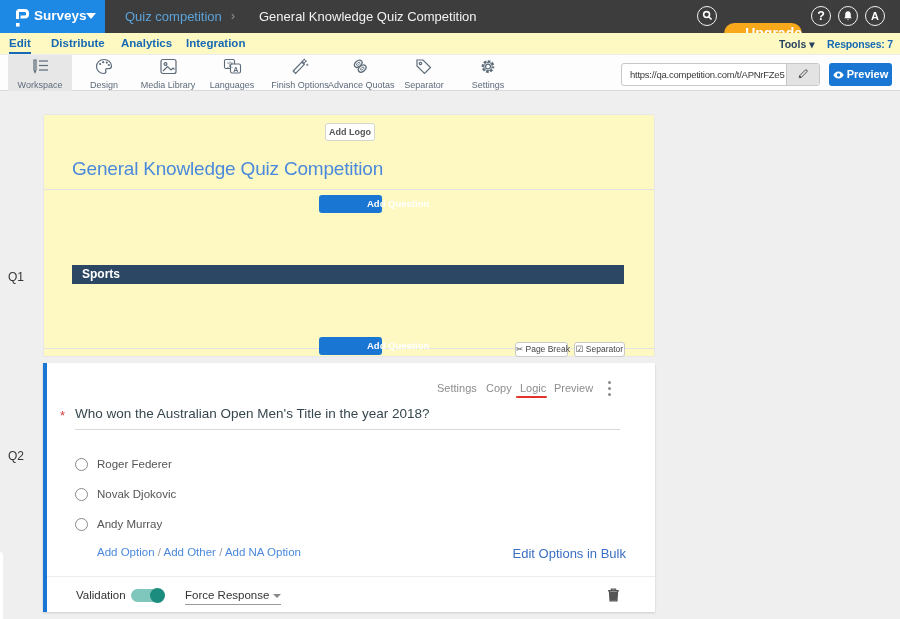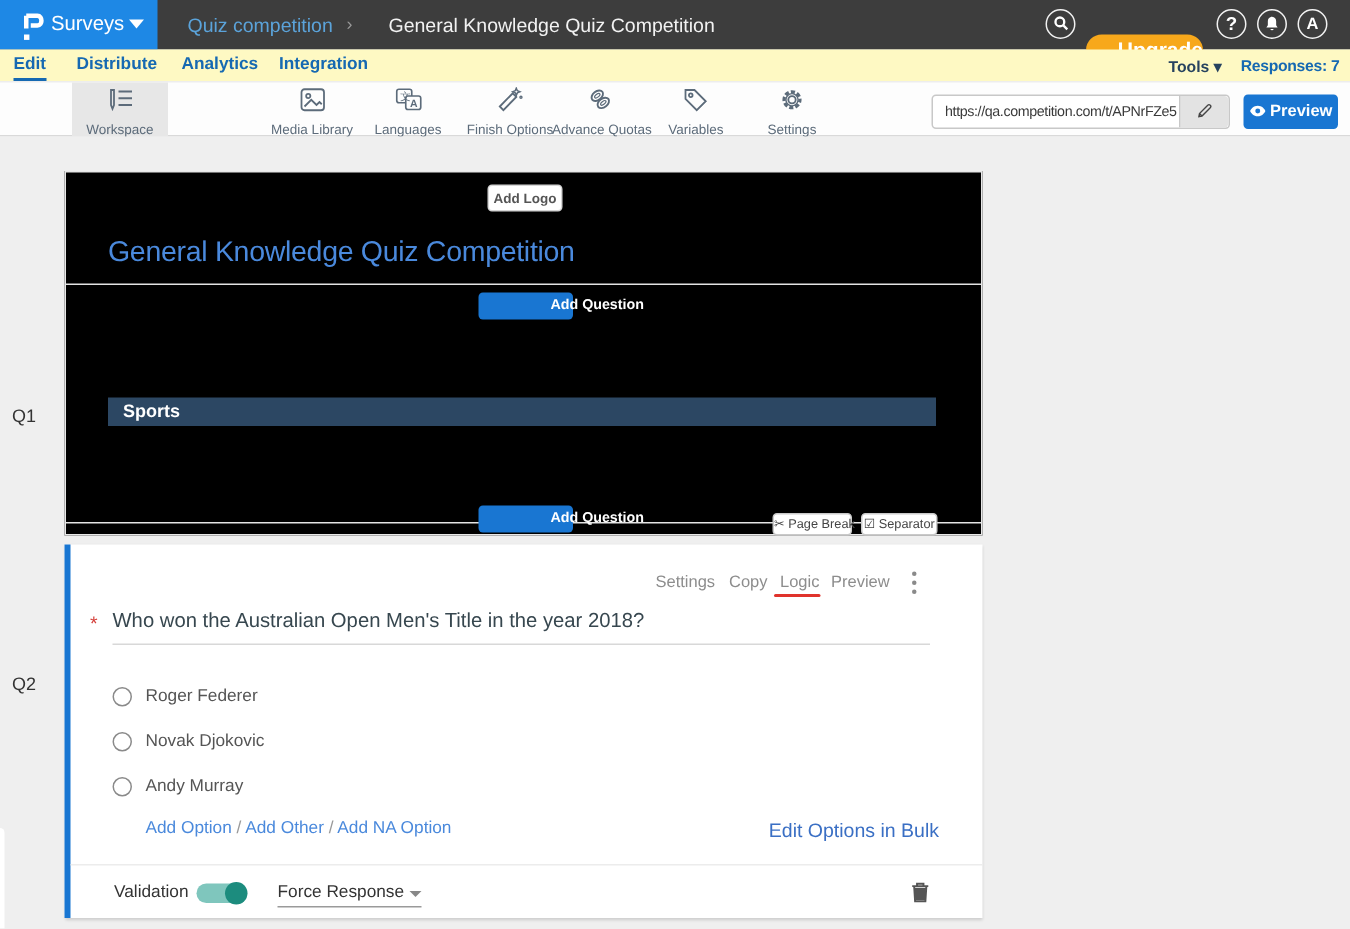--- a/index.html
+++ b/index.html
@@ -3,50 +3,50 @@
 <meta charset="utf-8">
 <style>
   * { margin:0; padding:0; box-sizing:border-box; }
   html,body { width:900px; height:619px; overflow:hidden; }
   body { font-family:"Liberation Sans", sans-serif; background:#efefef; position:relative; }
 
   
   #topbar { position:absolute; left:0; top:0; width:900px; height:33px; background:#3d3d3d; }
   #logoblk { position:absolute; left:0; top:0; width:105px; height:33px; background:#1e88e5; }
   #logoblk svg { position:absolute; left:13px; top:6px; }
-  #surveys { position:absolute; left:34px; top:8px; color:#fff; font-size:13.5px; font-weight:400; }
+  #surveys { position:absolute; left:34px; top:8px; color:#fff; font-size:13.5px; font-weight:700; }
   #survcaret { position:absolute; left:86px; top:13px; width:0; height:0; border-left:5px solid transparent; border-right:5px solid transparent; border-top:6px solid #fff; }
   #crumb1 { position:absolute; left:125px; top:9px; color:#5ba3da; font-size:13px; }
   #crumbsep { position:absolute; left:231px; top:9px; color:#9a9a9a; font-size:12px; }
   #crumb2 { position:absolute; left:259px; top:9px; color:#f2f2f2; font-size:13px; }
   .hcirc { position:absolute; top:6px; width:20px; height:20px; border:1.4px solid #f2f2f2; border-radius:50%; color:#fff; text-align:center; }
   #upgrade { position:absolute; left:724px; top:23px; width:78px; height:21px; background:#f7a81b; border-radius:12px; color:#fff; font-size:14px; font-weight:bold; text-align:right; line-height:21px; }
 
   
   #navrow { position:absolute; left:0; top:33px; width:900px; height:21px; background:#fef9c3; }
   .navlink { position:absolute; top:4px; color:#1669b2; font-size:11.5px; font-weight:600; white-space:nowrap; }
   #tools { position:absolute; left:779px; top:5px; color:#26425f; font-size:10.5px; font-weight:600; }
   #resp { position:absolute; right:7px; top:5px; color:#1669b2; font-size:10.5px; letter-spacing:-0.2px; font-weight:600; }
 
   
   #toolbar { position:absolute; left:0; top:54px; width:900px; height:37px; background:#fdfdfd; border-top:1px solid #ededed; border-bottom:1px solid #d9d9d9; }
-  .titem { position:absolute; top:0; width:64px; height:36px; text-align:center;margin-left:40px; }
+  .titem { position:absolute; top:0; width:64px; height:36px; text-align:center; }
   .titem svg { margin-top:3px; }
   .tlabel { font-size:9px; color:#5c6b7a; margin-top:1px; white-space:nowrap; }
   #t-workspace { background:#e7e7e7; }
   #urlbox { position:absolute; left:621px; top:8px; width:199px; height:23px; background:#fff; border:1px solid #c8c8c8; border-radius:3px; }
   #urltext { position:absolute; left:8px; top:5px; font-size:9.5px; letter-spacing:-0.25px; color:#3a3a3a; white-space:nowrap; width:157px; overflow:hidden; }
   #urlpencil { position:absolute; right:0; top:0; width:33px; height:21px; background:#e3e3e3; border-left:1px solid #c8c8c8; border-radius:0 3px 3px 0; text-align:center; }
   #previewbtn { position:absolute; left:829px; top:8px; width:63px; height:23px; background:#1976d2; border-radius:3px; color:#fff; font-size:11px; font-weight:bold; text-align:center; line-height:23px; }
 
   
   #content { position:absolute; left:0; top:91px; width:900px; height:528px; background:#efefef; }
   .qlabel { position:absolute; left:8px; font-size:12px; color:#333; }
 
-  #card1 { position:absolute; left:43px; top:23px; width:612px; height:243px; background:#000000; border:1px solid #e8e8e8; }
+  #card1 { position:absolute; left:43px; top:23px; width:612px; height:243px; background:#fef9c3; border:1px solid #e8e8e8; }
   #addlogo { position:absolute; left:281px; top:8px; width:50px; height:18px; background:#fff; border:1px solid #d5d5d5; border-radius:3px; font-size:9px; color:#555; font-weight:600; text-align:center; line-height:16px; }
   #title1 { position:absolute; left:28px; top:43px; font-size:19px; letter-spacing:-0.2px; color:#4a89dc; }
   #carddiv1 { position:absolute; left:0; top:74px; width:610px; height:1px; background:#e3e3e3; }
   .addq { position:absolute; width:63px; height:18px; background:#1976d2; border-radius:3px; color:#fff; font-size:9.5px; font-weight:bold; text-align:center; line-height:18px; white-space:nowrap;padding-left:48px; }
   #sports { position:absolute; left:28px; top:150px; width:552px; height:19px; background:#2c4763; color:#fff; font-size:12px; font-weight:bold; line-height:19px; padding-left:10px; }
   .minibtn { position:absolute; height:15px; background:#fff; border:1px solid #c9c9c9; border-radius:3px; font-size:8.5px; color:#444; text-align:center; line-height:13px; white-space:nowrap; }
 
   #card2 { position:absolute; left:43px; top:272px; width:612px; height:249px; background:#fff; border-left:4px solid #1976d2; box-shadow:0 1px 2px rgba(0,0,0,0.15); }
   .c2link { position:absolute; top:19px; color:#8d8d8d; font-size:11px; }
   #logicline { position:absolute; left:469px; top:32.5px; width:31px; height:2.5px; background:#e0332c; border-radius:2px; }
@@ -114,20 +114,30 @@
     <svg width="20" height="17" viewBox="0 0 20 17">
         <g stroke="#5c6b7a" stroke-width="1.2" fill="none">
           <path d="M4 2 L4 12 L5 14.5 L6 12 L6 2 Z"></path>
           <line x1="9" y1="3" x2="18" y2="3"></line>
           <line x1="9" y1="7.5" x2="18" y2="7.5"></line>
           <line x1="9" y1="12" x2="18" y2="12"></line>
         </g>
       </svg>
     <div class="tlabel">Workspace</div>
   </div>
+  <div class="titem" style="left:72px;">
+    <svg width="18" height="17" viewBox="0 0 18 17">
+        <path d="M9 1.5 C4.5 1.5 1.5 4.7 1.5 8.5 C1.5 12.3 4.5 15.5 8.8 15.5 C10.3 15.5 11 14.6 11 13.6 C11 12.9 10.6 12.5 10.6 11.9 C10.6 11.2 11.2 10.7 12 10.7 L13.7 10.7 C15.3 10.7 16.5 9.5 16.5 8 C16.5 4.3 13.2 1.5 9 1.5 Z" stroke="#5c6b7a" stroke-width="1.2" fill="none"></path>
+        <circle cx="5.2" cy="6" r="1.1" fill="#5c6b7a"></circle>
+        <circle cx="8.2" cy="4.2" r="1.1" fill="#5c6b7a"></circle>
+        <circle cx="11.8" cy="4.6" r="1.1" fill="#5c6b7a"></circle>
+        <circle cx="13.8" cy="7" r="1.1" fill="#5c6b7a"></circle>
+      </svg>
+    <div class="tlabel">Design</div>
+  </div>
   <div class="titem" style="left:136px;">
     <svg width="19" height="17" viewBox="0 0 19 17">
         <g stroke="#5c6b7a" stroke-width="1.2" fill="none">
           <rect x="2" y="1.5" width="15" height="14" rx="2"></rect>
           <circle cx="6.5" cy="6" r="1.4"></circle>
           <path d="M4 13 L8.5 8.5 L12 12 L14 10 L15.5 11.5"></path>
         </g>
       </svg>
     <div class="tlabel">Media Library</div>
   </div>
@@ -163,21 +173,21 @@
       </svg>
     <div class="tlabel">Advance Quotas</div>
   </div>
   <div class="titem" style="left:392px;">
     <svg width="18" height="17" viewBox="0 0 18 17">
         <g stroke="#5c6b7a" stroke-width="1.2" fill="none">
           <path d="M2 2 L8 2 L15.5 9.5 L9.5 15.5 L2 8 Z"></path>
           <circle cx="5.5" cy="5.5" r="1.2"></circle>
         </g>
       </svg>
-    <div class="tlabel">Variables</div>
+    <div class="tlabel">Separator</div>
   </div>
   <div class="titem" style="left:456px;">
     <svg width="18" height="17" viewBox="0 0 18 18">
         <g stroke="#5c6b7a" fill="none">
           <circle cx="9" cy="9" r="2.6" stroke-width="1.3"></circle>
           <circle cx="9" cy="9" r="5.6" stroke-width="2.3" stroke-dasharray="2.9 1.5" stroke-dashoffset="1"></circle>
           <circle cx="9" cy="9" r="4.3" stroke-width="1"></circle>
         </g>
       </svg>
     <div class="tlabel">Settings</div>

